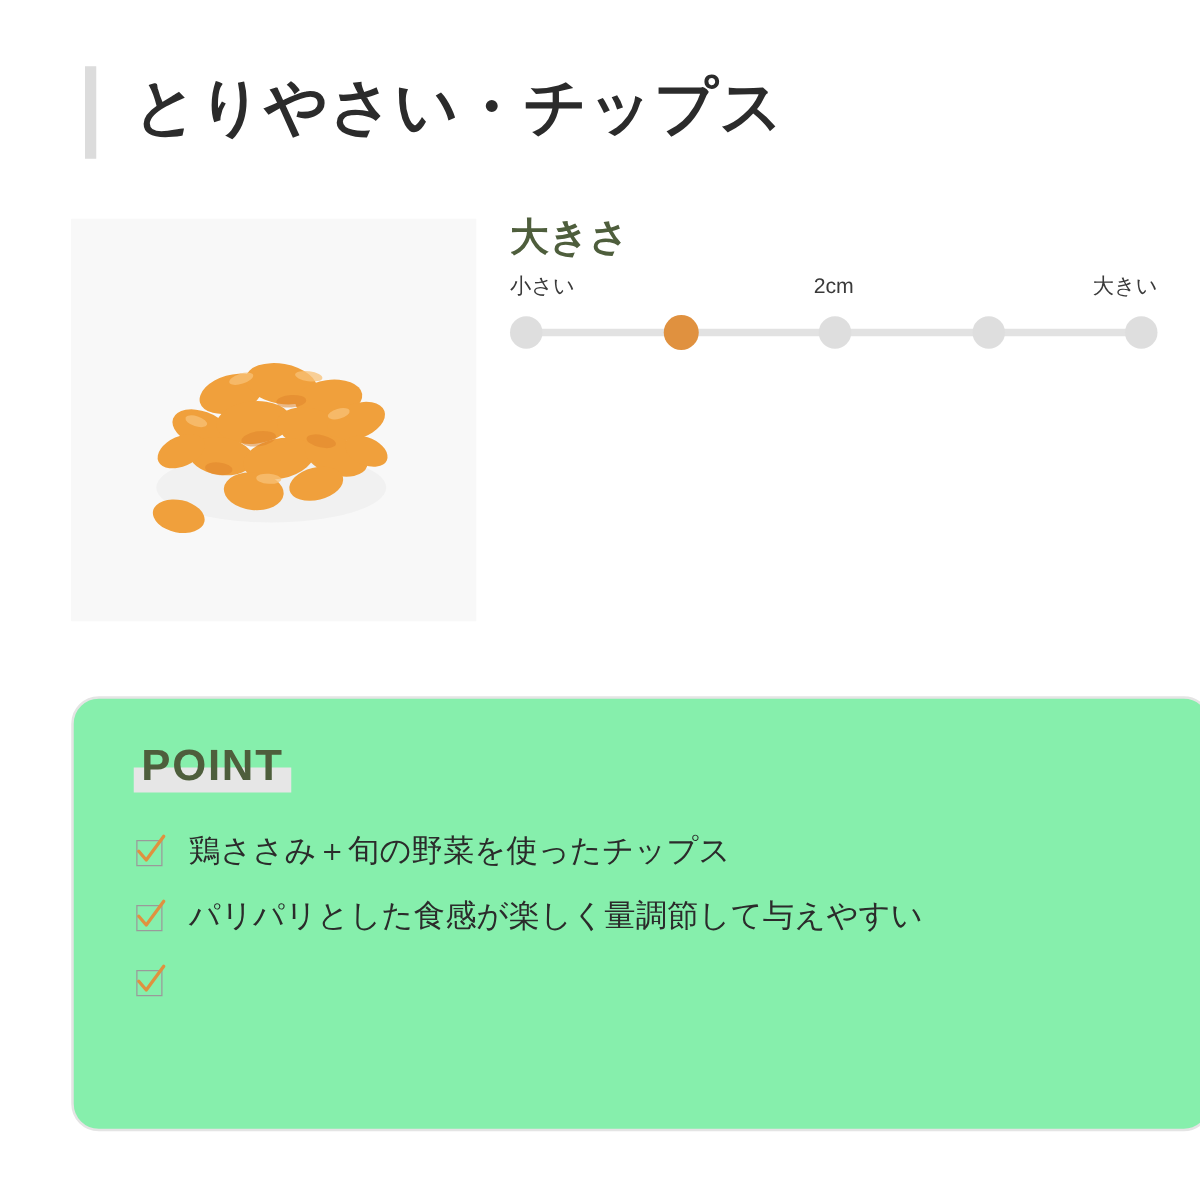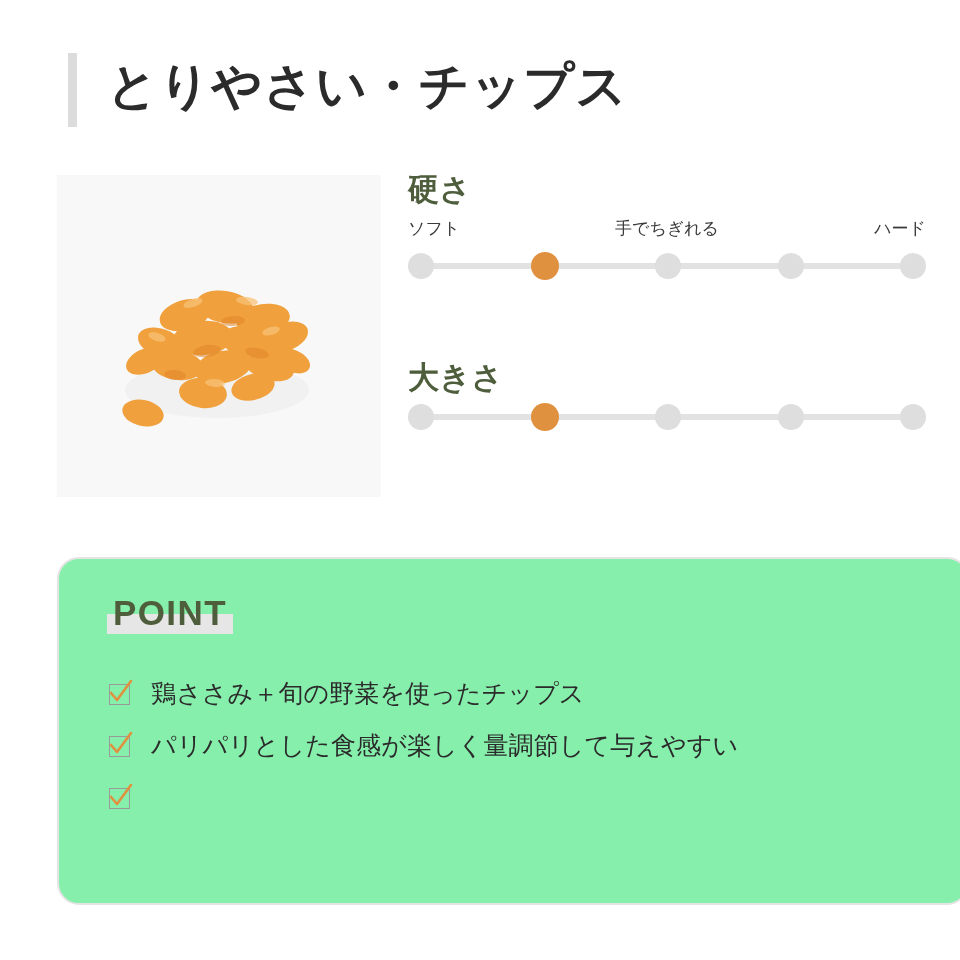--- a/index.html
+++ b/index.html
@@ -156,21 +156,21 @@
     bottom: -1px;
     height: 20px;
     background: #e6e6e6;
     z-index: 0;
   }
   .point-heading .txt { position: relative; z-index: 1; }
 
   .point-list {
     position: absolute;
     left: 48px;
-    top: 108px;
+    top: 96px;
     right: 30px;
   }
   .point-item {
     display: flex;
     align-items: center;
     height: 52px;
   }
   .checkbox {
     position: relative;
     width: 26px;
@@ -244,53 +244,40 @@
       <ellipse cx="190" cy="126" rx="11" ry="4" transform="rotate(8 190 126)"></ellipse>
       <ellipse cx="100" cy="162" rx="9" ry="4" transform="rotate(18 100 162)"></ellipse>
       <ellipse cx="214" cy="156" rx="9" ry="4" transform="rotate(-16 214 156)"></ellipse>
       <ellipse cx="158" cy="208" rx="10" ry="4" transform="rotate(4 158 208)"></ellipse>
     </g>
   </svg>
 </div>
 
 <div class="specs">
 
+
   <div class="spec-block">
-    <div class="spec-heading">硬さ</div>
+    <div class="spec-heading">大きさ</div>
     <div class="scale-labels">
-      <span class="scale-label left">ソフト</span>
-      <span class="scale-label center">手でちぎれる</span>
-      <span class="scale-label right">ハード</span>
+      <span class="scale-label left">小さい</span>
+      <span class="scale-label center">2cm</span>
+      <span class="scale-label right">大きい</span>
     </div>
     <div class="scale-track">
       <div class="line"></div>
       <div class="scale-dots">
         <span class="dot"></span>
         <span class="dot active"></span>
         <span class="dot"></span>
         <span class="dot"></span>
         <span class="dot"></span>
       </div>
     </div>
   </div>
 
-  <div class="spec-block">
-    <div class="spec-heading">大きさ</div>
-    <div class="scale-track">
-      <div class="line"></div>
-      <div class="scale-dots">
-        <span class="dot"></span>
-        <span class="dot active"></span>
-        <span class="dot"></span>
-        <span class="dot"></span>
-        <span class="dot"></span>
-      </div>
-    </div>
-  </div>
-
 </div>
 
 <div class="point-card">
   <div class="point-heading">
     <span class="hl"></span>
     <span class="txt">POINT</span>
   </div>
 
   <div class="point-list">
 

